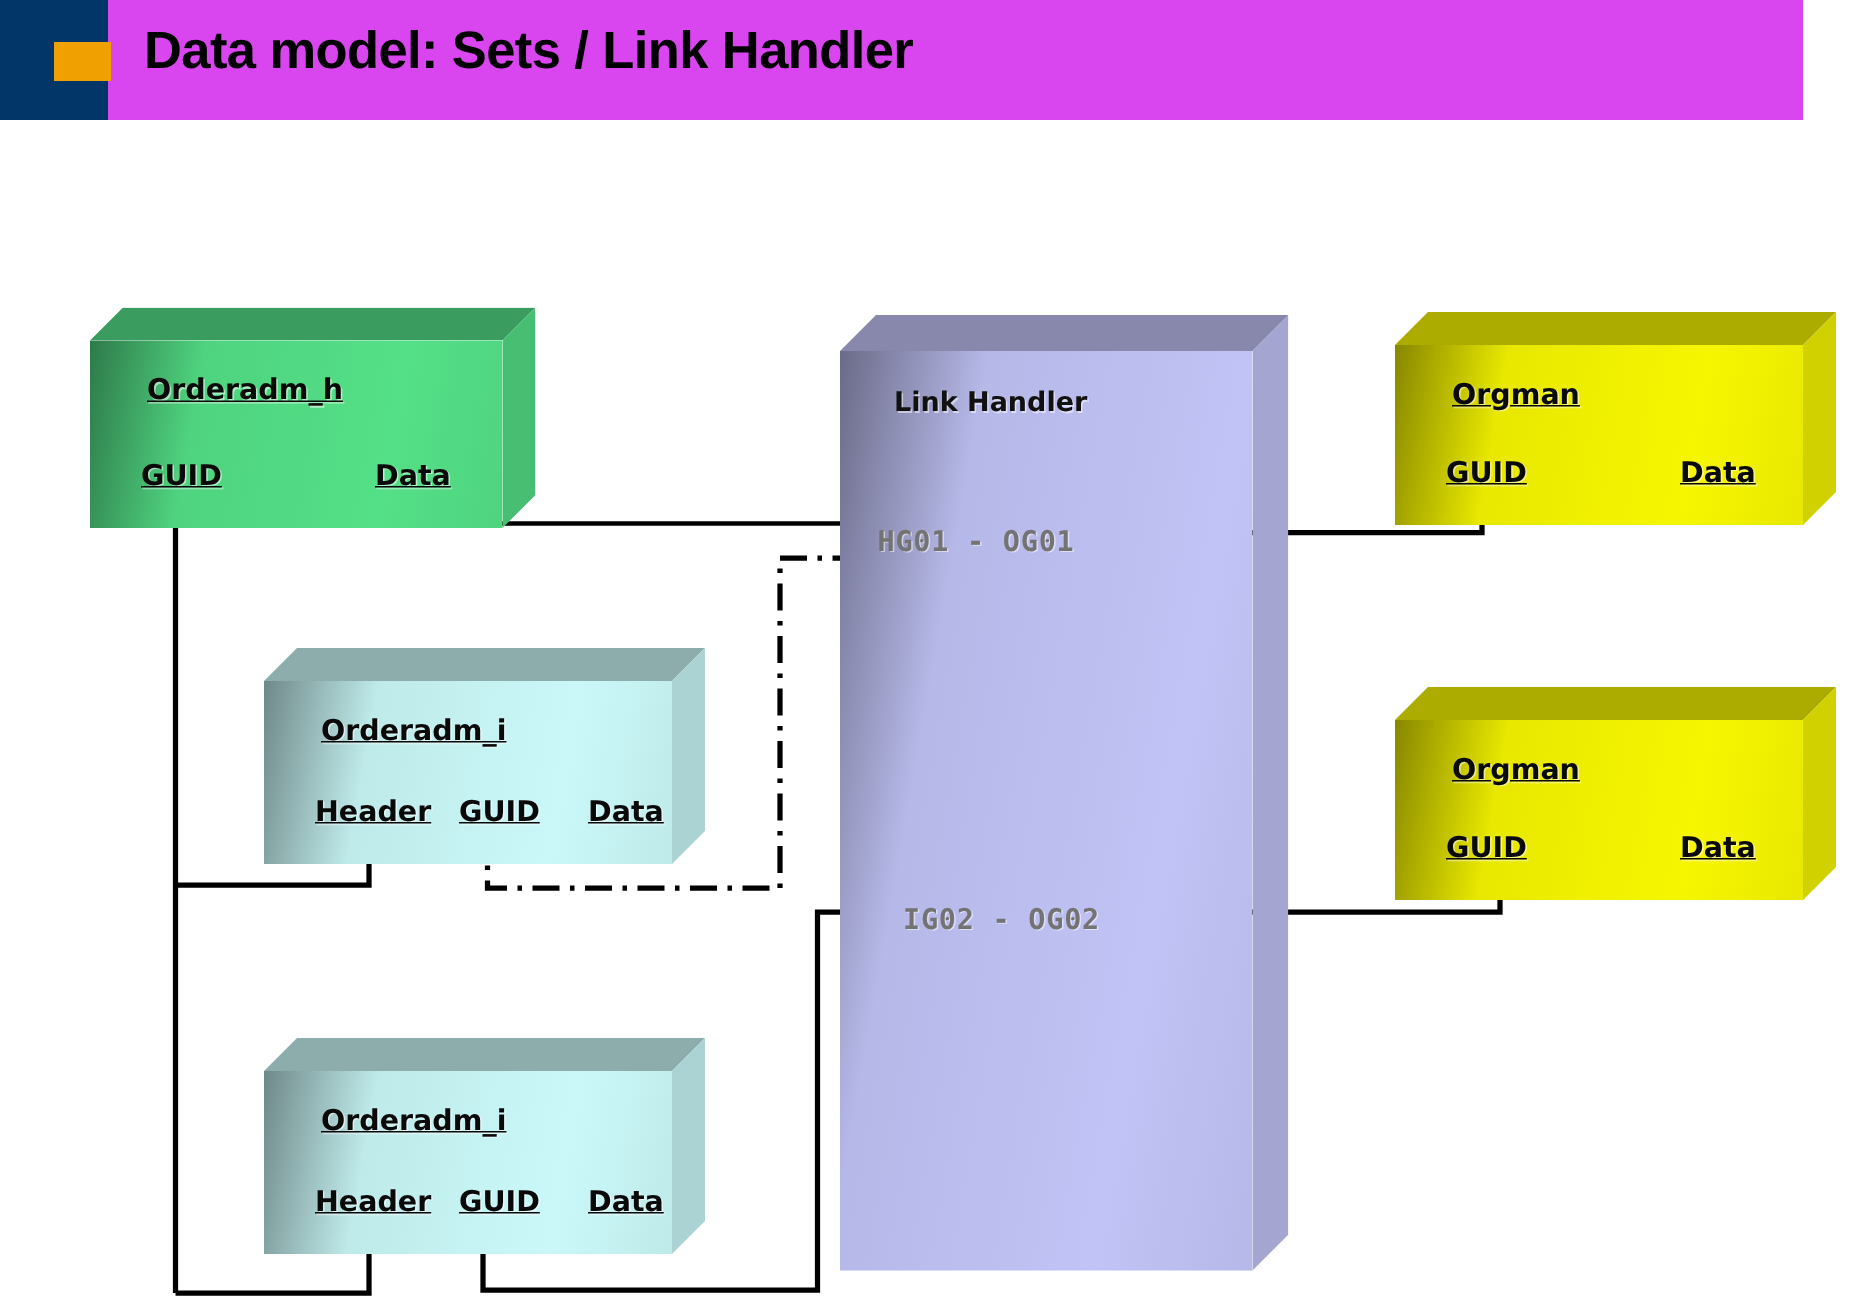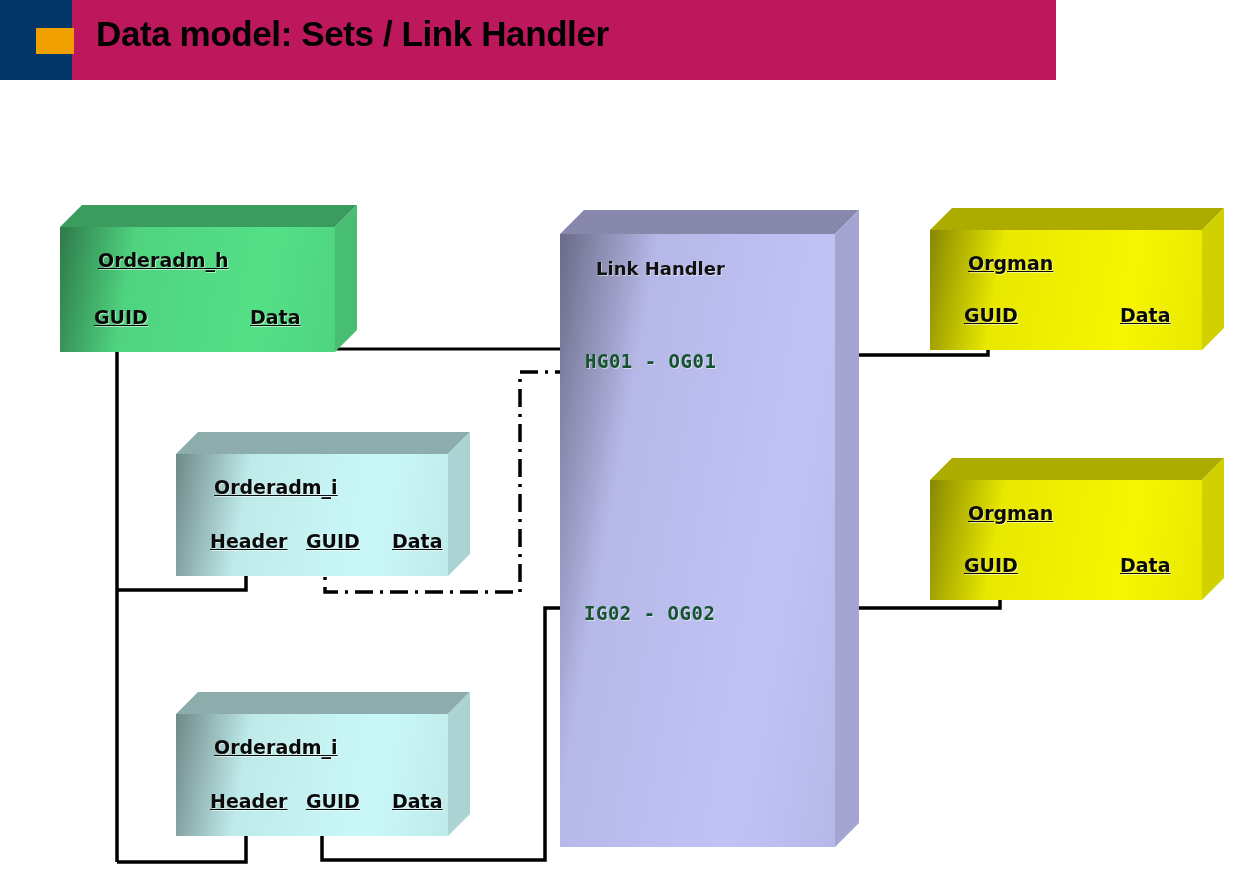--- a/index.html
+++ b/index.html
@@ -3,22 +3,22 @@
 <meta charset="utf-8">
 <style>
   html,body{margin:0;padding:0;}
   body{
     width:1240px;height:875px;background:#ffffff;
     font-family:"DejaVu Sans", sans-serif;
     overflow:hidden;position:relative;
   }
   
   #header-bar{
-    position:absolute;left:0;top:0;width:1056px;height:80px;
-    background:#be185d;
+    position:absolute;left:0;top:0;width:1202px;height:80px;
+    background:#d946ef;
   }
   #header-navy{
     position:absolute;left:0;top:0;width:72px;height:80px;
     background:#023668;
   }
   #header-accent{
     position:absolute;left:36px;top:28px;width:38px;height:26px;
     background:#f0a000;
   }
   #header-title{
@@ -53,21 +53,21 @@
   .lh-title{
     position:absolute;
     font-family:"DejaVu Sans", sans-serif;
     font-size:18px;font-weight:bold;color:#111;
     white-space:nowrap;
     text-shadow:1px 1px 0 rgba(255,255,255,.5);
   }
   .lh-link{
     position:absolute;
     font-family:"DejaVu Sans Mono","DejaVu Sans", monospace;
-    font-size:19px;font-weight:bold;color:#14532d;
+    font-size:19px;font-weight:bold;color:#737373;
     white-space:nowrap;letter-spacing:0.5px;
     text-shadow:1px 1px 0 rgba(255,255,255,.5);
   }
 </style>
 </head>
 <body>
 
 <div id="header-bar">
   <div id="header-navy"></div>
   <div id="header-accent"></div>
@@ -145,15 +145,15 @@
         <div style="position: absolute; left: 0px; top: 0px; width: 294px; height: 22px; background: rgb(172, 172, 0); clip-path: polygon(22px 0px, 100% 0px, 272px 100%, 0px 100%);"></div>
         <div style="position: absolute; left: 272px; top: 0px; width: 22px; height: 142px; background: rgb(209, 209, 0); clip-path: polygon(100% 0px, 100% 120px, 0px 100%, 0px 22px);"></div>
         <div style="position: absolute; left: 0px; top: 22px; width: 272px; height: 120px; background: linear-gradient(100deg, rgb(135, 135, 0) 0%, rgb(232, 232, 0) 26%, rgb(246, 246, 0) 72%, rgb(232, 232, 0) 100%);"></div>
         <div class="box-label" style="left: 38px; top: 44px;">Orgman</div>
         <div class="box-col" style="left: 34px; top: 96px;">GUID</div>
         <div class="box-col" style="left: 190px; top: 96px;">Data</div>
       </div>
     </div>
   <div id="linklabels">
       <div class="lh-link" style="left: 585px; top: 350px;">HG01 - OG01</div>
-      <div class="lh-link" style="left: 584px; top: 602px;">IG02 - OG02</div>
+      <div class="lh-link" style="left: 602px; top: 602px;">IG02 - OG02</div>
     </div>
 </div>
 
 </body></html>

